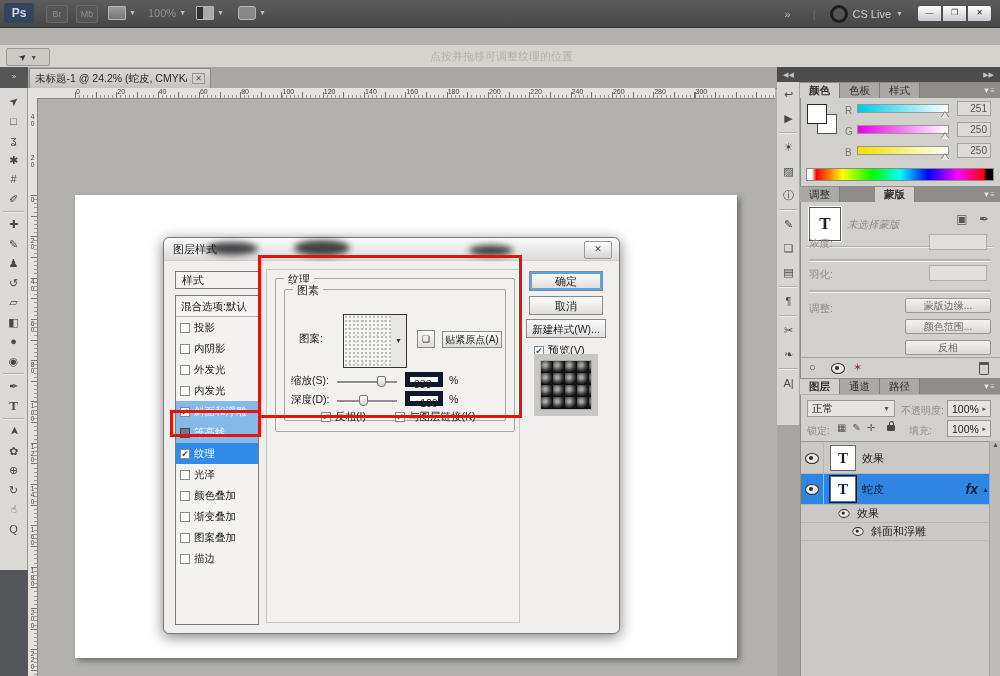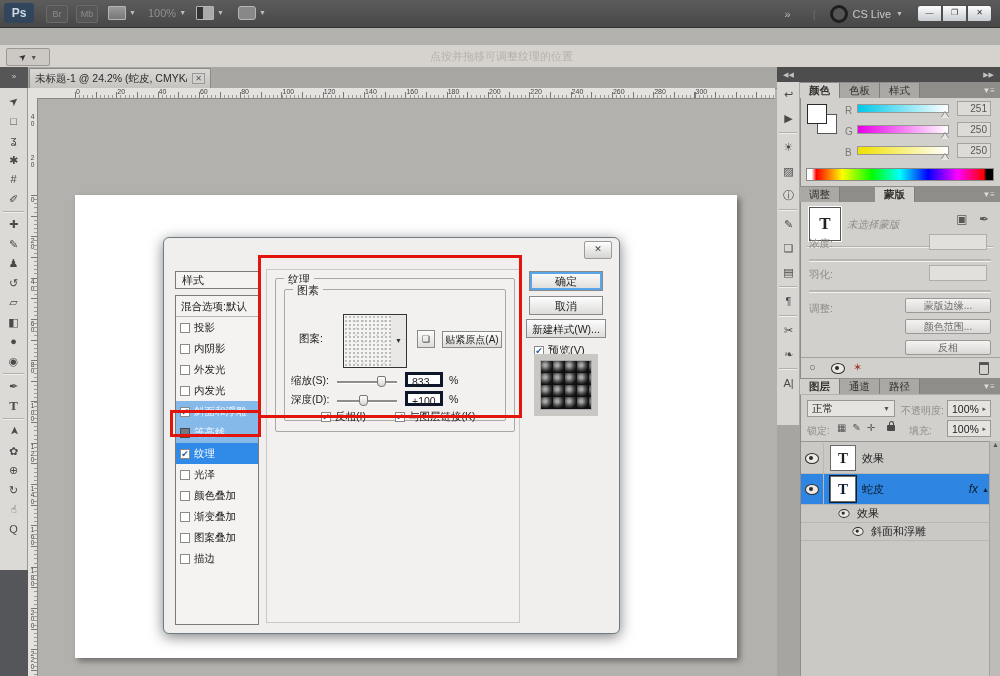--- a/index.html
+++ b/index.html
@@ -79,21 +79,21 @@
   #dlg-content{left:102px;top:31px;width:254px;height:354px;background:#f2f1ef;border:1px solid #c9c8c6;box-sizing:border-box;}
   .fieldset{position:absolute;border:1px solid #aba9a5;border-radius:2px;}
   .legend{position:absolute;top:-7px;left:8px;background:#f2f1ef;padding:0 4px;font-size:11px;color:#1e1e1e;}
   #pattern-swatch{left:58px;top:24px;width:48px;height:52px;border:1px solid #333;}
   #pattern-drop{left:106px;top:24px;width:15px;height:52px;border:1px solid #333;border-left:none;background:#e8e7e5;text-align:center;line-height:52px;font-size:7px;color:#333;}
   .speckle{background-color:#f4f4f2;background-image:radial-gradient(#bdbdb8 1px,transparent 1px),radial-gradient(#d3d3cf 1px,transparent 1px);background-size:4px 4px,7px 7px;background-position:0 0,2px 3px;}
   .dlg-btn{background:linear-gradient(#fdfdfd,#dddcda);border:1px solid #8a8a88;border-radius:0;text-align:center;font-size:11px;color:#1e1e1e;box-sizing:border-box;}
   #btn-ok{outline:2px solid #58a6e8;outline-offset:-3px;}
   .slider-track{height:2px;background:#8f8d89;box-shadow:0 1px 0 #fff;}
   .slider-handle{position:absolute;top:-5px;width:9px;height:11px;background:linear-gradient(#fcfcfc,#d8d7d5);border:1px solid #777;border-radius:2px 2px 4px 4px;box-sizing:border-box;}
-  .val-box{background:#fff;border:3px solid #0f172a;font-size:10.5px;line-height:14px;padding-left:4px;box-sizing:border-box;}
+  .val-box{background:#fff;border:5px solid #0f172a;font-size:10.5px;line-height:14px;padding-left:4px;box-sizing:border-box;}
   .bumps{background-color:#161616;background-image:radial-gradient(circle at 35% 35%,#a8a8a8 12%,#4a4a4a 42%,#101010 68%);background-size:12px 12px;}
   .red-rect{border:3px solid #e2140c;box-sizing:border-box;pointer-events:none;}
   
   #dock-header{left:777px;top:67px;width:223px;height:15px;background:#4d4d4d;color:#c2c2c2;font-size:7px;line-height:15px;display:flex;justify-content:space-between;padding:0 6px;box-sizing:border-box;}
   #icon-strip{left:777px;top:82px;width:23px;height:343px;background:#d8d6d2;border-right:1px solid #aaa8a4;box-sizing:border-box;}
   #strip-below{left:777px;top:425px;width:23px;height:251px;background:#a7a5a1;}
   .strip-ico{width:23px;height:24px;text-align:center;line-height:24px;font-size:11px;color:#4a4a4a;}
   .strip-div{height:1px;background:#b2b0ac;box-shadow:0 1px 0 #eee;margin:2px 2px;}
   .panel-tabs{position:absolute;width:200px;height:16px;background:#8f8d89;display:flex;align-items:flex-end;}
   .ptab{height:15px;line-height:15px;padding:0 9px;font-size:10.5px;color:#30302e;background:#aaa8a4;border-right:1px solid #807e7a;}
@@ -122,21 +122,21 @@
   .padlock::before{content:"";position:absolute;top:-4px;left:1.5px;width:3px;height:4px;border:1px solid #4a4a4a;border-bottom:none;border-radius:3px 3px 0 0;}
   
   .combo{position:absolute;background:#e6e4e0;border:1px solid #9a9894;font-size:10.5px;box-sizing:border-box;display:flex;align-items:center;padding:0 4px;justify-content:space-between;color:#222;}
   .spin{font-size:7px;color:#555;}
   #layers-list{position:absolute;left:0;top:46px;width:200px;height:235px;background:#cbc9c5;border-top:1px solid #9a9894;}
   .lrow{position:absolute;left:0;width:188px;border-bottom:1px solid #b9b7b3;display:flex;align-items:center;}
   .eye-cell{width:22px;flex:none;text-align:center;border-right:1px solid #b9b7b3;align-self:stretch;display:flex;align-items:center;justify-content:center;}
   .thumb{width:24px;height:24px;background:#fff;border:1px solid #6a6a6a;margin:0 6px;flex:none;display:flex;align-items:center;justify-content:center;font-family:"Liberation Serif","DejaVu Serif",serif;font-weight:bold;font-size:15px;}
   .lrow.selected{background:#2e86e2;color:#0b1e33;}
   .lname{font-size:11px;}
-  .fx{margin-left:auto;font-style:italic;font-weight:normal;font-size:12px;padding-right:4px;}
+  .fx{margin-left:auto;font-style:italic;font-weight:bold;font-size:14px;padding-right:4px;}
   #layers-scroll{position:absolute;left:188px;top:46px;width:12px;height:235px;background:#bebcb8;border-left:1px solid #a5a3a0;box-sizing:border-box;text-align:center;font-size:7px;color:#555;}
   .ico-btn{display:inline-block;text-align:center;color:#5a5856;}
 </style>
 </head>
 <body>
 
 <div id="stage" data-name="photoshop-window">
 
   <div class="abs" id="topbar" data-name="application-bar">
     <div class="abs" id="ps-logo" data-name="photoshop-logo">Ps</div>
@@ -277,20 +277,26 @@
 0
 0</span>
       <span class="rl-num" data-name="ruler-number" style="top: 552.9px;">2
 2
 0</span>
     </div>
 
   <div class="abs" id="page" data-name="document-canvas"></div>
 
   <div class="abs" id="dialog" data-name="layer-style-dialog">
+    <div class="abs" id="dlg-title" data-name="dialog-title-bar">
+      <span class="t" data-name="dialog-title">图层样式</span>
+      <span class="blob" style="left:42px;top:4px;width:52px;height:13px;" data-name="censored-blob"></span>
+      <span class="blob" style="left:130px;top:2px;width:56px;height:16px;" data-name="censored-blob"></span>
+      <span class="blob" style="left:305px;top:7px;width:44px;height:11px;" data-name="censored-blob"></span>
+    </div>
     <div class="abs" id="dlg-close" data-name="dialog-close-button">✕</div>
 
     <div class="abs listbox" id="styles-header" data-name="styles-list-header">样式</div>
     <div class="abs listbox" id="styles-list" data-name="styles-list">
       <div id="blend-row" data-name="blending-options-item">混合选项:默认</div>
       <div id="style-items">
           <div class="style-row" data-name="style-item-1">
             <span class="cb" data-name="style-item-checkbox"></span>
             <span data-name="style-item-label">投影</span>
           </div>

